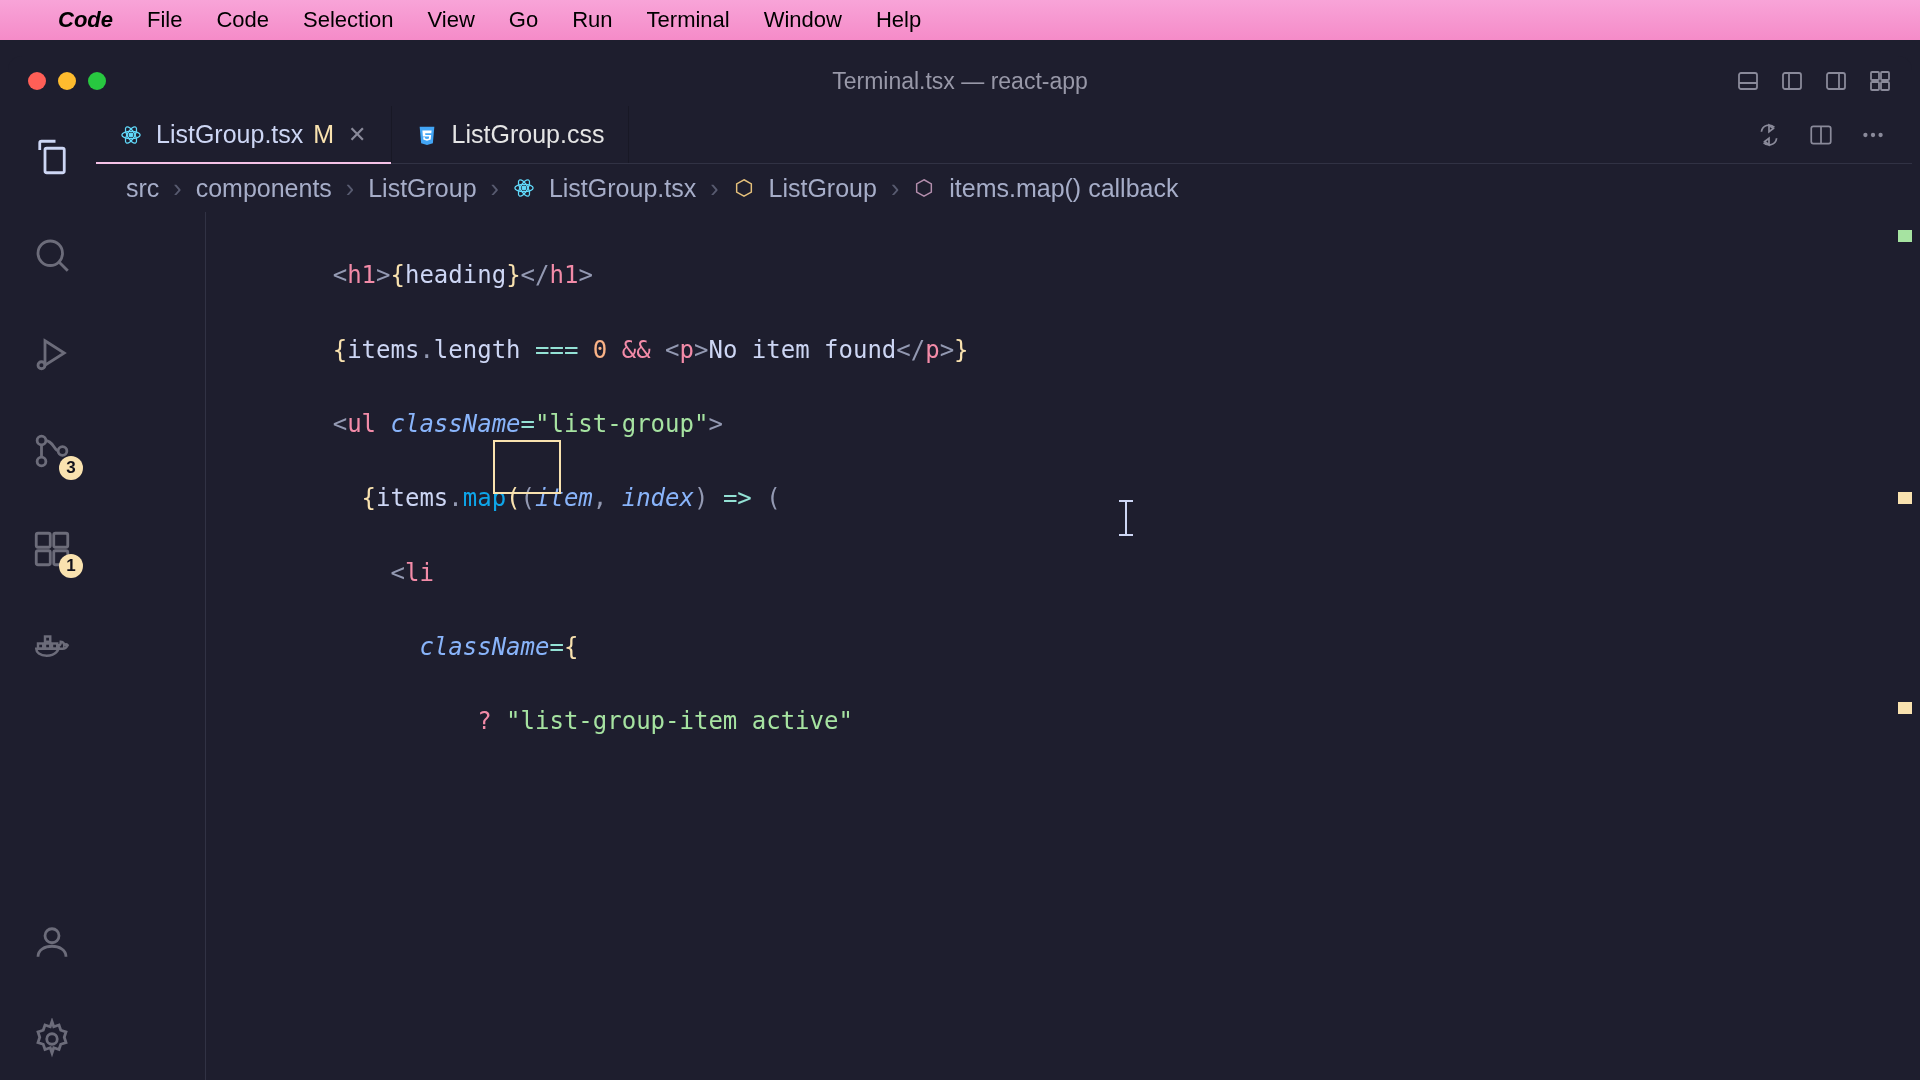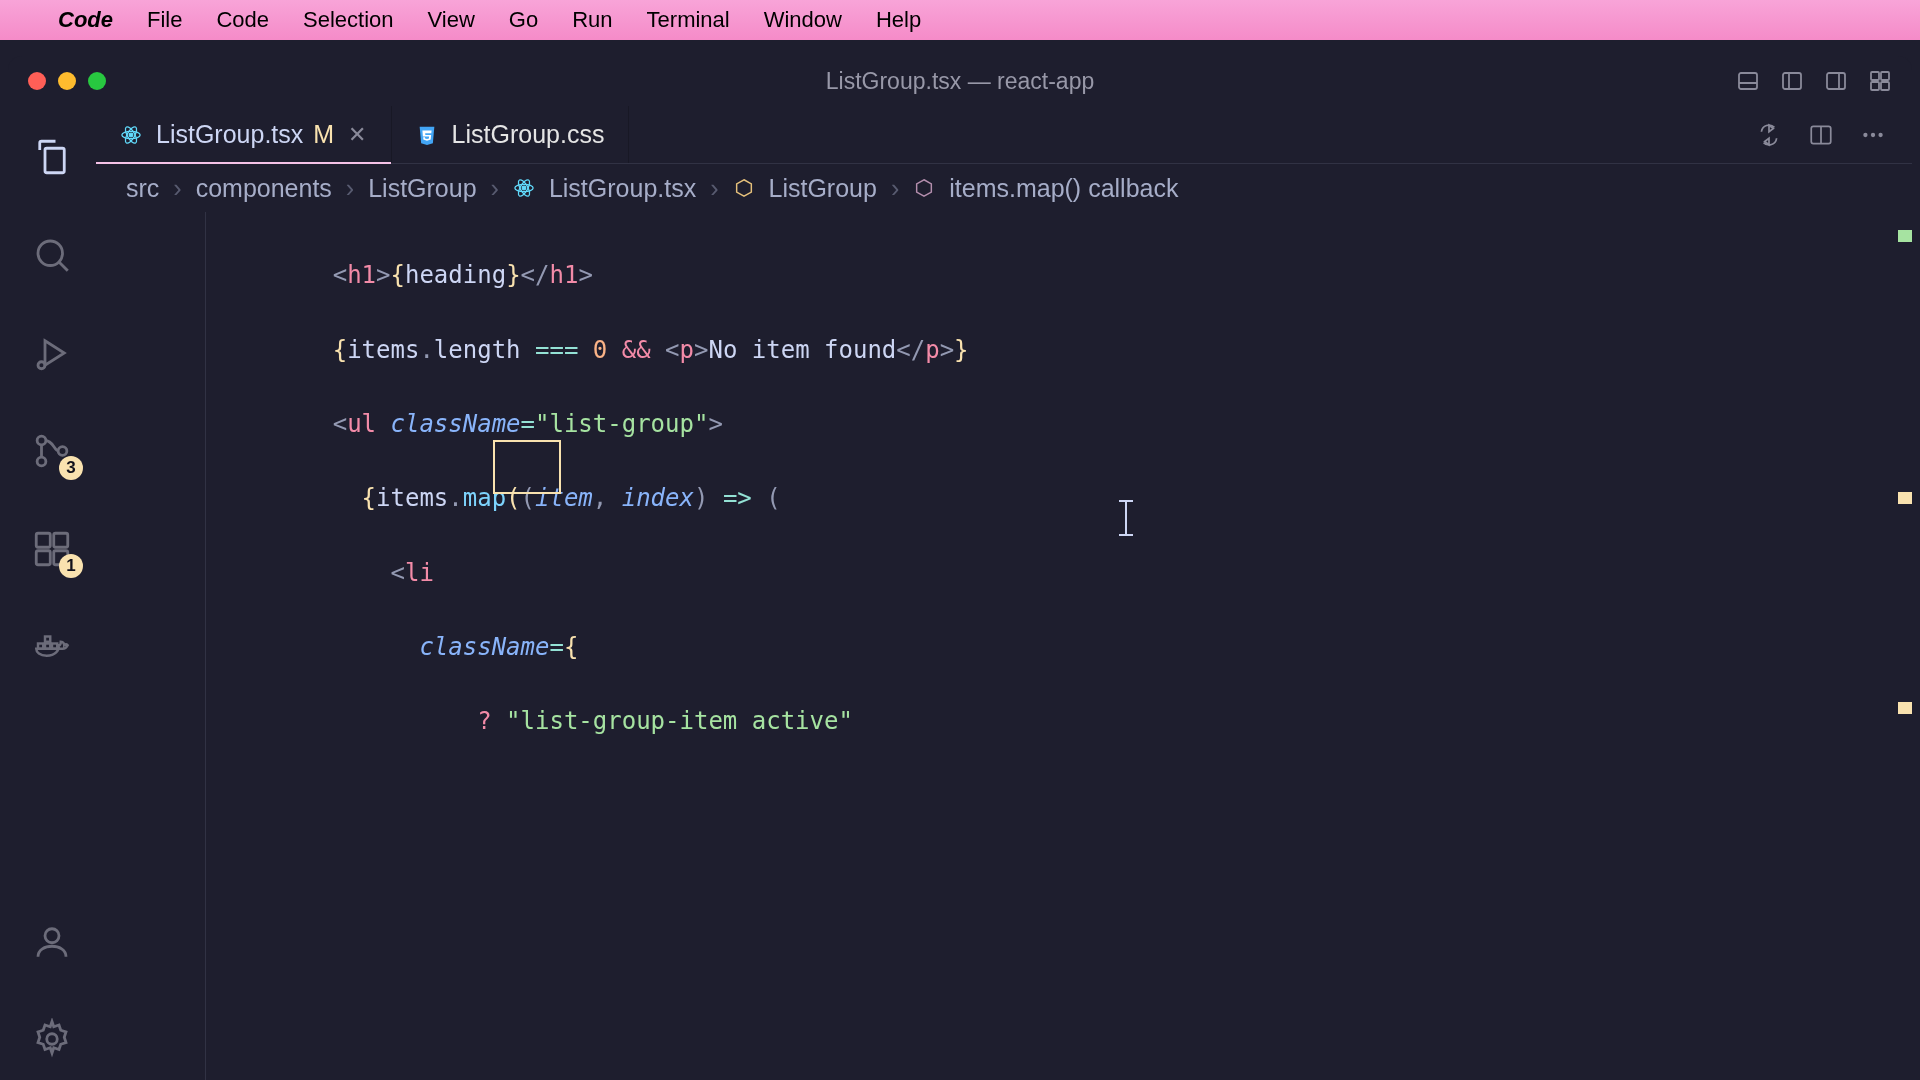--- a/index.html
+++ b/index.html
@@ -205,21 +205,21 @@
 .tag     { color: #f38ba8; }
 .attr    { color: #89b4fa; font-style: italic; }
 .str     { color: #a6e3a1; }
 .brace   { color: #f9e2af; }
 .punct   { color: #9399b2; }
 .op      { color: #94e2d5; }
 .op-pink { color: #f38ba8; }
 .ident   { color: #cdd6f4; }
 .param   { color: #89b4fa; font-style: italic; }
 .num     { color: #fab387; }
-.fn      { color: #7dd3fc; }
+.fn      { color: #0ea5e9; }
 
 
 .cursor-box {
   position: absolute;
   border: 2px solid #f9e2af;
   height: 54px;
   width: 68px;
   pointer-events: none;
 }
 
@@ -288,21 +288,21 @@
 </div>
 
 <div class="window">
 
   <div class="titlebar">
     <div class="traffic">
       <span class="tl-close"></span>
       <span class="tl-min"></span>
       <span class="tl-max"></span>
     </div>
-    <div class="titlebar-title">ListGroup.tsx — react-app</div>
+    <div class="titlebar-title">Terminal.tsx — react-app</div>
     <div class="titlebar-actions">
       <span class="tbicon">
         <svg viewBox="0 0 24 24" fill="none" stroke="currentColor" stroke-width="1.8">
             <rect x="3" y="4" width="18" height="16" rx="2"></rect>
             <line x1="3" y1="14" x2="21" y2="14"></line>
           </svg>
       </span>
       <span class="tbicon">
         <svg viewBox="0 0 24 24" fill="none" stroke="currentColor" stroke-width="1.8">
             <rect x="3" y="4" width="18" height="16" rx="2"></rect>

